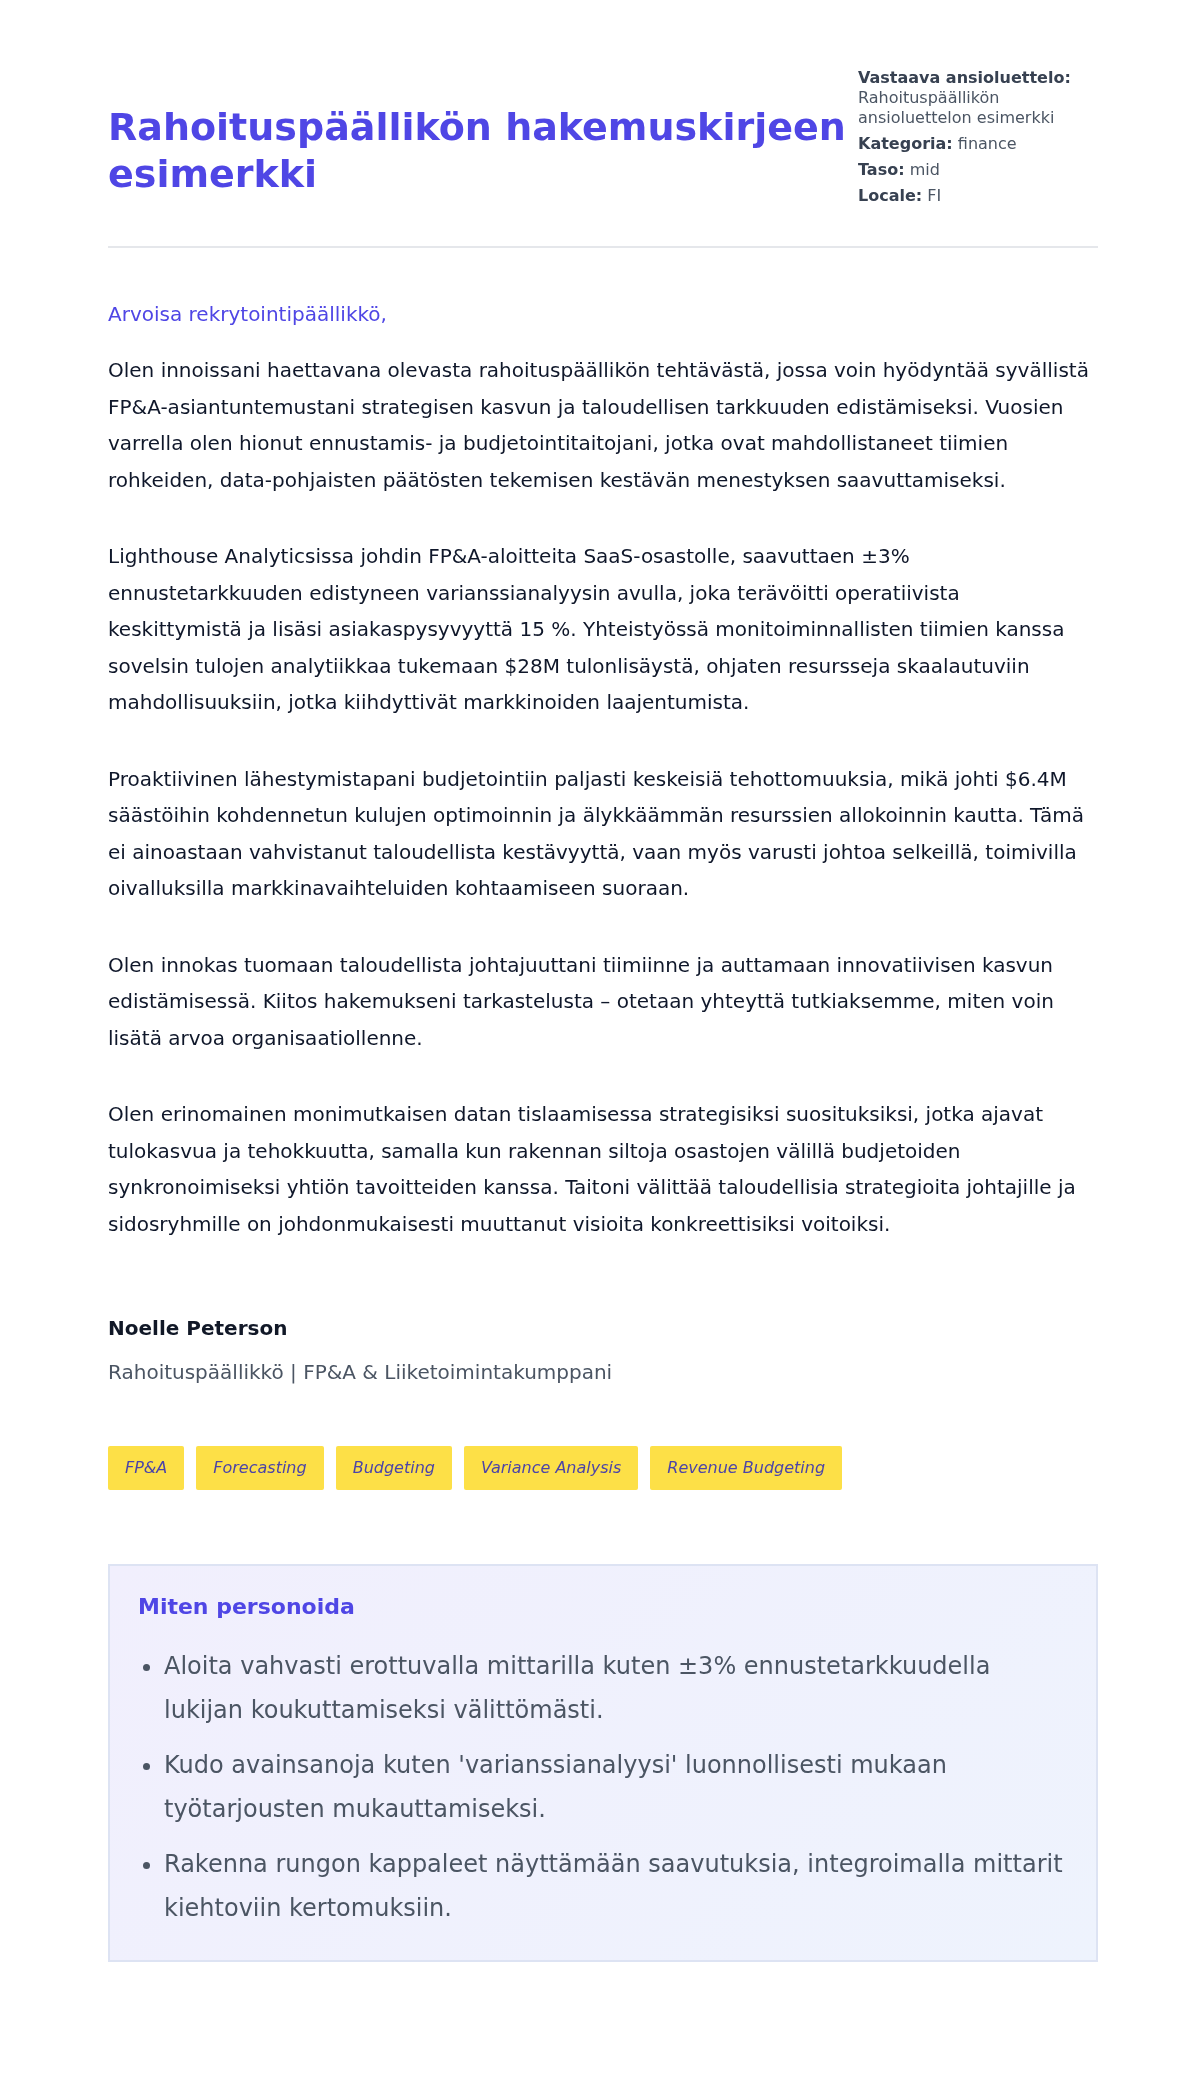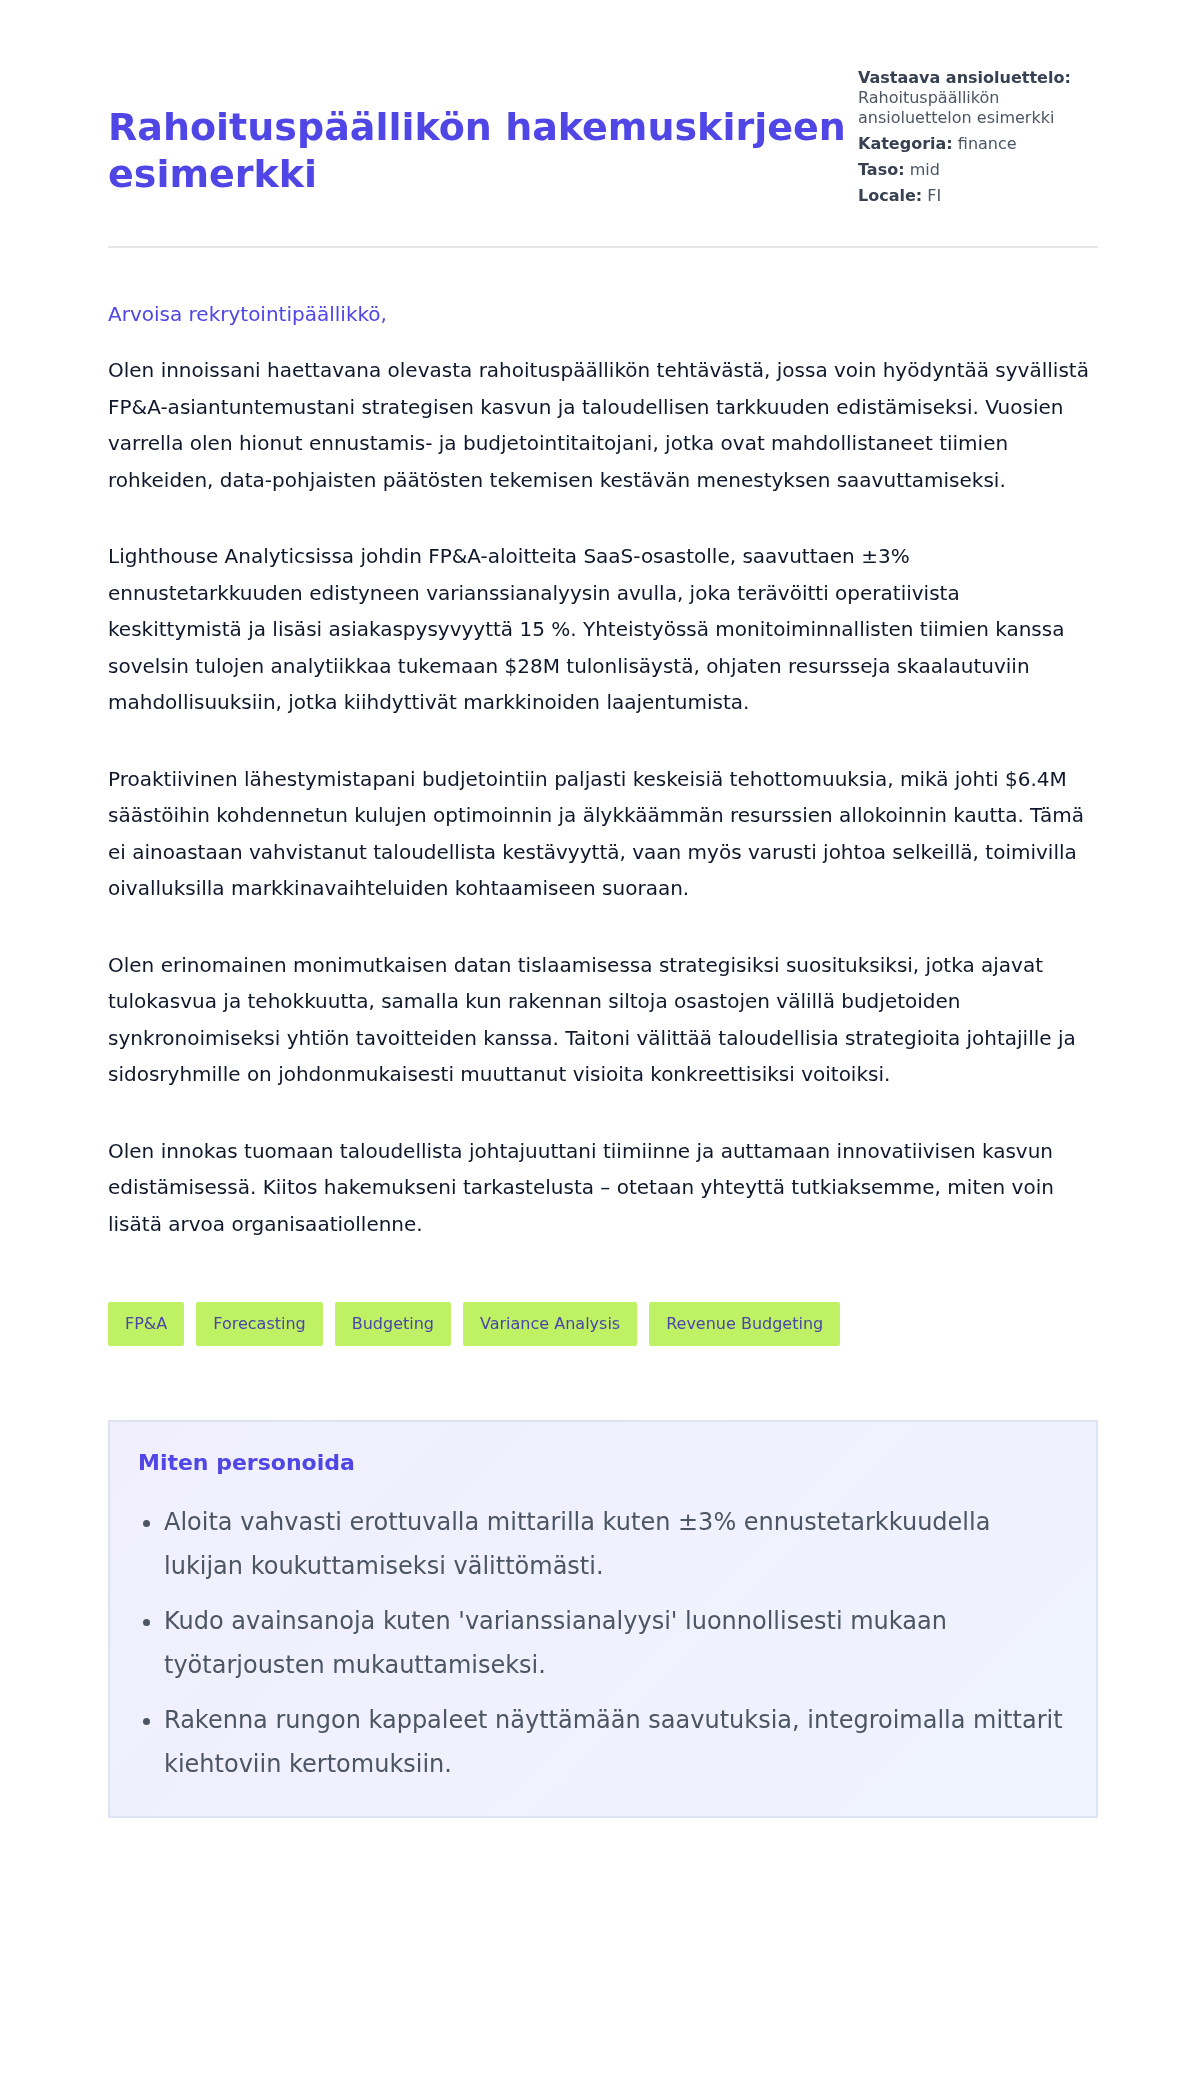--- a/index.html
+++ b/index.html
@@ -89,26 +89,27 @@
       font-size: 20px;
       color: #4b5563;
       line-height: 28px;
     }
     .tags {
       margin-top: 60px;
       display: flex;
       gap: 12px;
     }
     .tag {
-      background: #bef264;
+      background: #fde047;
       color: #4c44a8;
       font-size: 16px;
       line-height: 20px;
       padding: 12px 17px;
       border-radius: 2px;
+      font-style: italic;
     }
     .tips {
       margin-top: 74px;
       border: 2px solid #dde3f3;
       background: linear-gradient(135deg, #f1effd 0%, #eef3fd 100%);
       padding: 26px 28px 30px 28px;
     }
     .tips-title {
       margin: 0;
       font-size: 22px;
@@ -155,24 +156,28 @@
         <span>FI</span>
       </div>
     </div>
   </header>
 
   <section>
     <p class="salutation">Arvoisa rekrytointipäällikkö,</p>
     <p class="para">Olen innoissani haettavana olevasta rahoituspäällikön tehtävästä, jossa voin hyödyntää syvällistä FP&amp;A-asiantuntemustani strategisen kasvun ja taloudellisen tarkkuuden edistämiseksi. Vuosien varrella olen hionut ennustamis- ja budjetointitaitojani, jotka ovat mahdollistaneet tiimien rohkeiden, data-pohjaisten päätösten tekemisen kestävän menestyksen saavuttamiseksi.</p>
     <p class="para">Lighthouse Analyticsissa johdin FP&amp;A-aloitteita SaaS-osastolle, saavuttaen ±3% ennustetarkkuuden edistyneen varianssianalyysin avulla, joka terävöitti operatiivista keskittymistä ja lisäsi asiakaspysyvyyttä 15 %. Yhteistyössä monitoiminnallisten tiimien kanssa sovelsin tulojen analytiikkaa tukemaan $28M tulonlisäystä, ohjaten resursseja skaalautuviin mahdollisuuksiin, jotka kiihdyttivät markkinoiden laajentumista.</p>
     <p class="para">Proaktiivinen lähestymistapani budjetointiin paljasti keskeisiä tehottomuuksia, mikä johti $6.4M säästöihin kohdennetun kulujen optimoinnin ja älykkäämmän resurssien allokoinnin kautta. Tämä ei ainoastaan vahvistanut taloudellista kestävyyttä, vaan myös varusti johtoa selkeillä, toimivilla oivalluksilla markkinavaihteluiden kohtaamiseen suoraan.</p>
+    <p class="para">Olen innokas tuomaan taloudellista johtajuuttani tiimiinne ja auttamaan innovatiivisen kasvun edistämisessä. Kiitos hakemukseni tarkastelusta – otetaan yhteyttä tutkiaksemme, miten voin lisätä arvoa organisaatiollenne.</p>
     <p class="para">Olen erinomainen monimutkaisen datan tislaamisessa strategisiksi suosituksiksi, jotka ajavat tulokasvua ja tehokkuutta, samalla kun rakennan siltoja osastojen välillä budjetoiden synkronoimiseksi yhtiön tavoitteiden kanssa. Taitoni välittää taloudellisia strategioita johtajille ja sidosryhmille on johdonmukaisesti muuttanut visioita konkreettisiksi voitoiksi.</p>
-    <p class="para">Olen innokas tuomaan taloudellista johtajuuttani tiimiinne ja auttamaan innovatiivisen kasvun edistämisessä. Kiitos hakemukseni tarkastelusta – otetaan yhteyttä tutkiaksemme, miten voin lisätä arvoa organisaatiollenne.</p>
   </section>
 
+  <section class="signature">
+    <div class="sig-name">Noelle Peterson</div>
+    <div class="sig-title">Rahoituspäällikkö | FP&amp;A &amp; Liiketoimintakumppani</div>
+  </section>
 
   <div class="tags">
     <span class="tag">FP&amp;A</span>
     <span class="tag">Forecasting</span>
     <span class="tag">Budgeting</span>
     <span class="tag">Variance Analysis</span>
     <span class="tag">Revenue Budgeting</span>
   </div>
 
   <aside class="tips">

